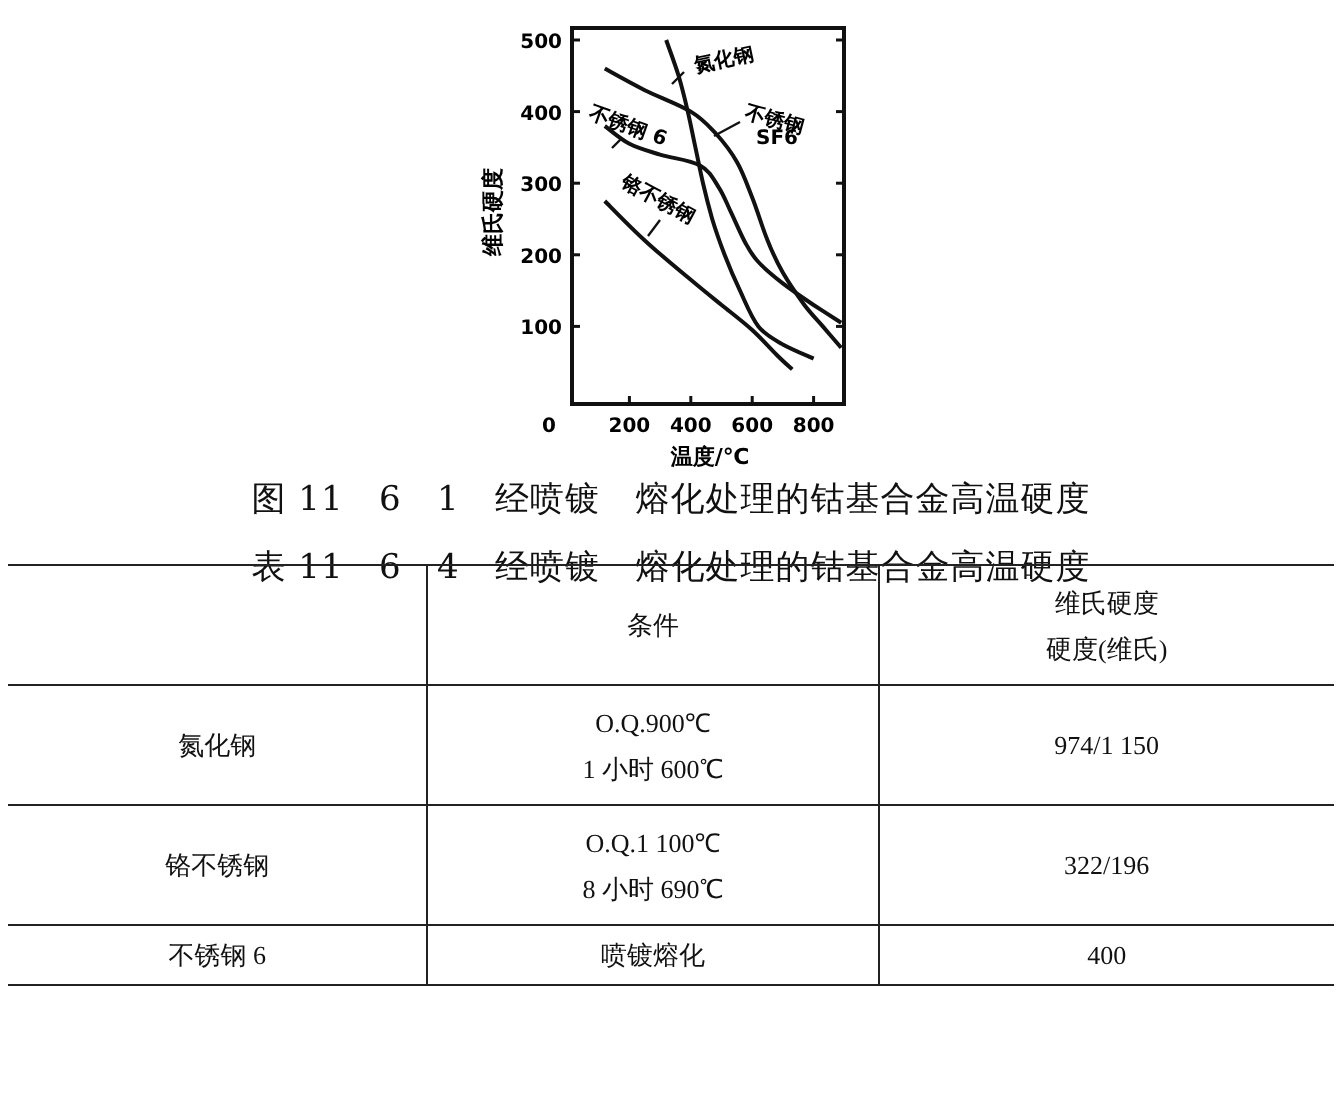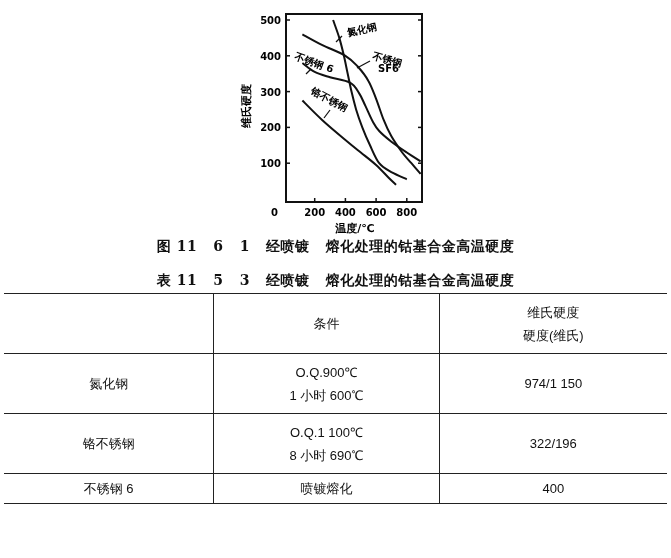--- a/index.html
+++ b/index.html
@@ -1,25 +1,25 @@
 <!DOCTYPE html>
 <html><head>
 <meta charset="utf-8">
 <style>
   html, body { margin: 0; padding: 0; background: #ffffff; }
   body { width: 671px; height: 558px; position: relative; overflow: hidden;
          font-family: "DejaVu Serif", "Liberation Serif", serif; color: #111; }
   #chart-wrap { position: absolute; left: 238px; top: 6px; width: 200px; height: 232px; }
   #chart-svg { position: absolute; left: 0; top: 0; }
   .caption { position: absolute; left: 0; width: 671px; text-align: center;
-             font-size: 14px; font-weight: bold; letter-spacing: 0.5px; white-space: pre; }
+             font-size: 17px; font-weight: normal; letter-spacing: 0.5px; white-space: pre; }
   #fig-caption { top: 238px; }
   #table-caption { top: 272px; }
-  table.data { position: absolute; left: 4px; top: 293px; width: 663px; border-collapse: collapse;
-               font-size: 13px; font-family: Liberation Sans, sans-serif; }
+  table.data { position: absolute; left: 4px; top: 282px; width: 663px; border-collapse: collapse;
+               font-size: 13px; font-family: Liberation Serif, serif; }
   table.data td, table.data th { border-left: 1px solid #222; border-right: 1px solid #222;
                text-align: center; font-weight: normal; padding: 0; line-height: 23px; }
   table.data tr { border-top: 1.5px solid #222; border-bottom: 1.5px solid #222; }
   table.data td:first-child, table.data th:first-child { border-left: none; }
   table.data td:last-child, table.data th:last-child { border-right: none; }
   .col1 { width: 210px; } .col2 { width: 225px; } .col3 { width: 228px; }
   .ml { display: block; }
 </style>
 </head>
 <body>
@@ -68,21 +68,21 @@
       <line x1="73" y1="63" x2="68" y2="68" stroke="#111" stroke-width="1.2"></line>
       <text x="134" y="53" font-size="10" font-weight="bold" font-family="DejaVu Sans, sans-serif" transform="rotate(15 134 53)">不锈钢</text>
       <text x="140" y="66" font-size="10" font-weight="bold" font-family="DejaVu Sans, sans-serif" transform="rotate(0 140 66)">SF6</text>
       <line x1="132" y1="55" x2="119" y2="62" stroke="#111" stroke-width="1.2"></line>
       <text x="72" y="87" font-size="10" font-weight="bold" font-family="DejaVu Sans, sans-serif" transform="rotate(28 72 87)">铬不锈钢</text>
       <line x1="92" y1="104" x2="86" y2="112" stroke="#111" stroke-width="1.2"></line>
     </svg>
 </div>
 
 <div id="fig-caption" class="caption">图 11   6   1   经喷镀   熔化处理的钴基合金高温硬度</div>
-<div id="table-caption" class="caption">表 11   5   3   经喷镀   熔化处理的钴基合金高温硬度</div>
+<div id="table-caption" class="caption">表 11   6   4   经喷镀   熔化处理的钴基合金高温硬度</div>
 
 <table class="data">
   <tbody>
       <tr style="height:60px;">
     <th class="col1"></th>
     <th class="col2">条件</th>
     <th class="col3">
       <span class="ml">维氏硬度</span>
       <span class="ml">硬度(维氏)</span>
     </th>

